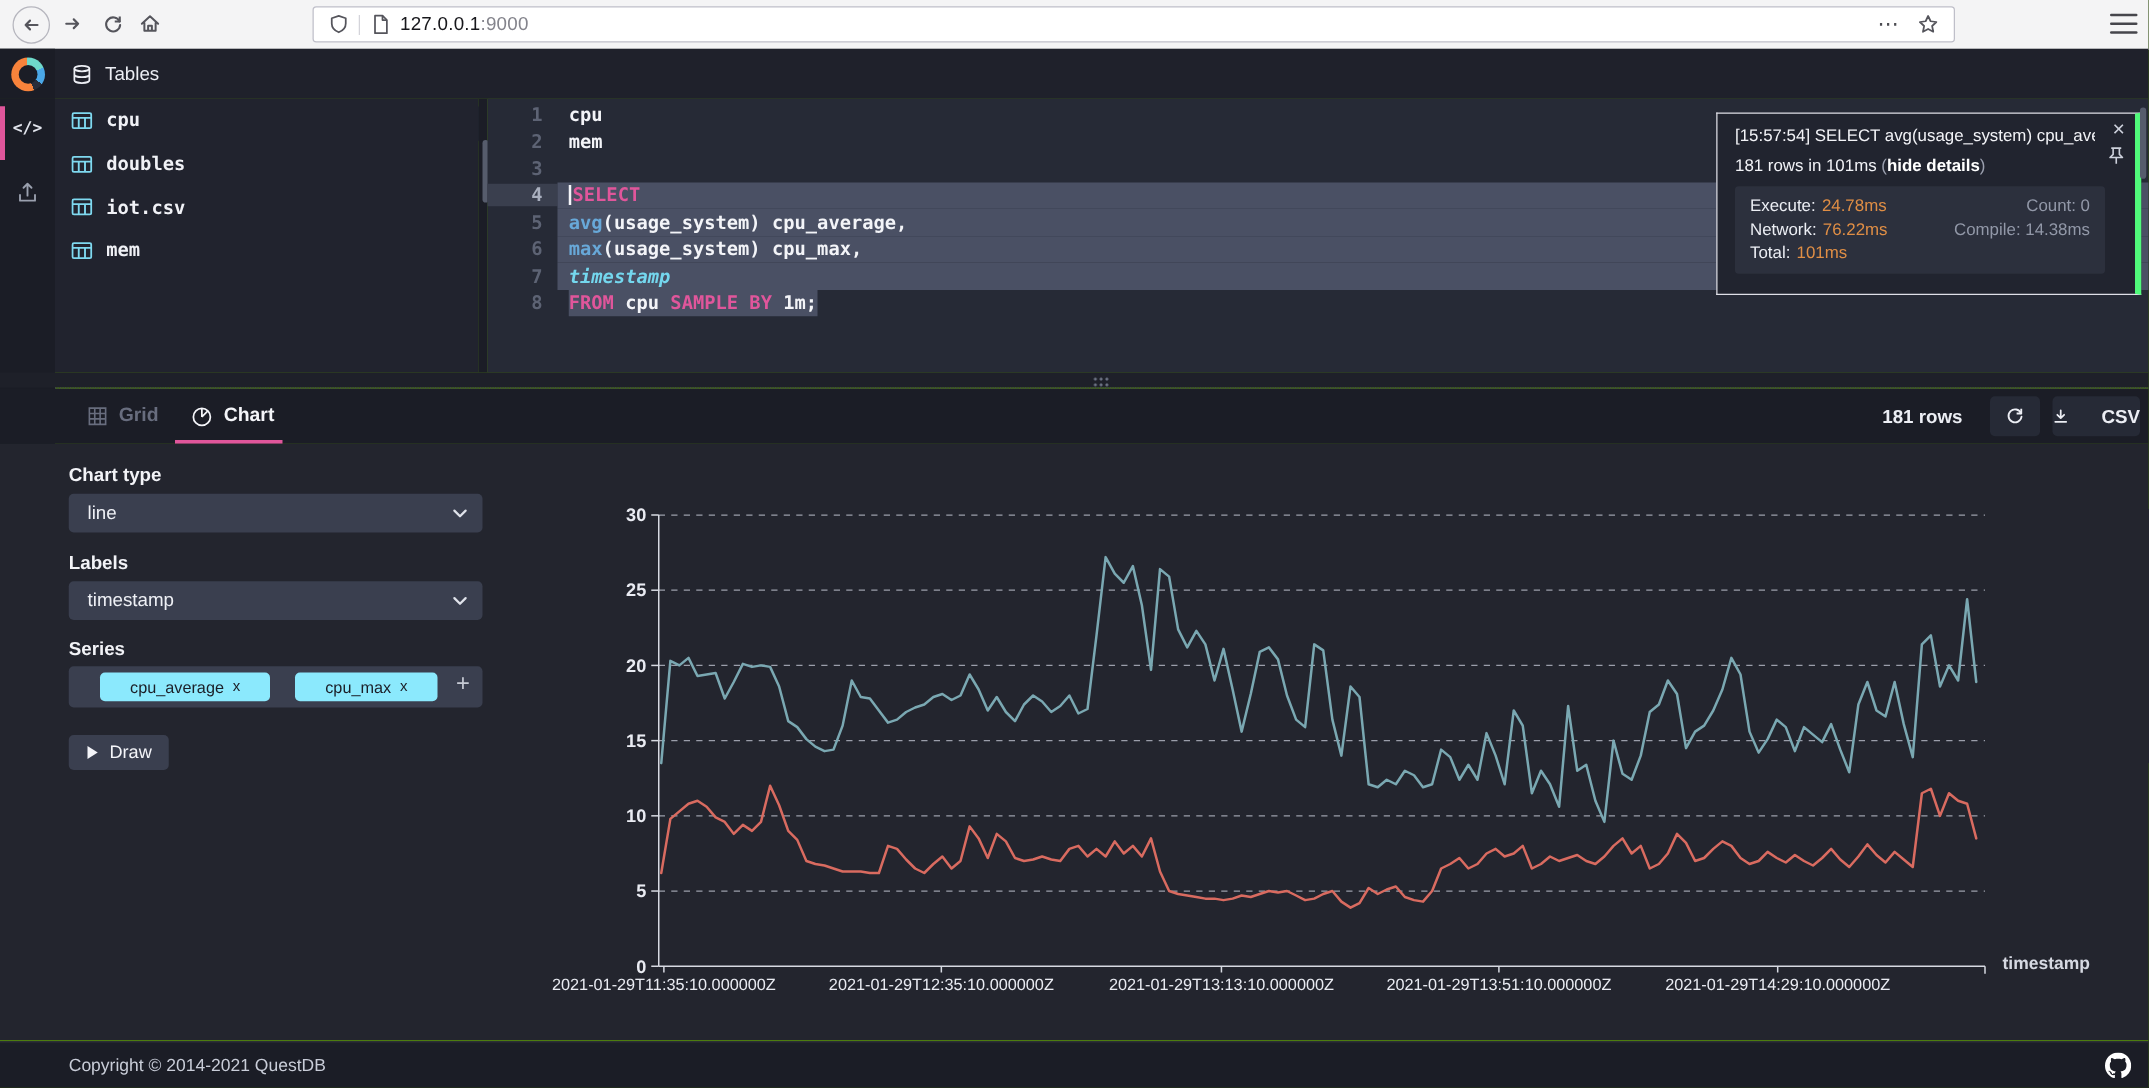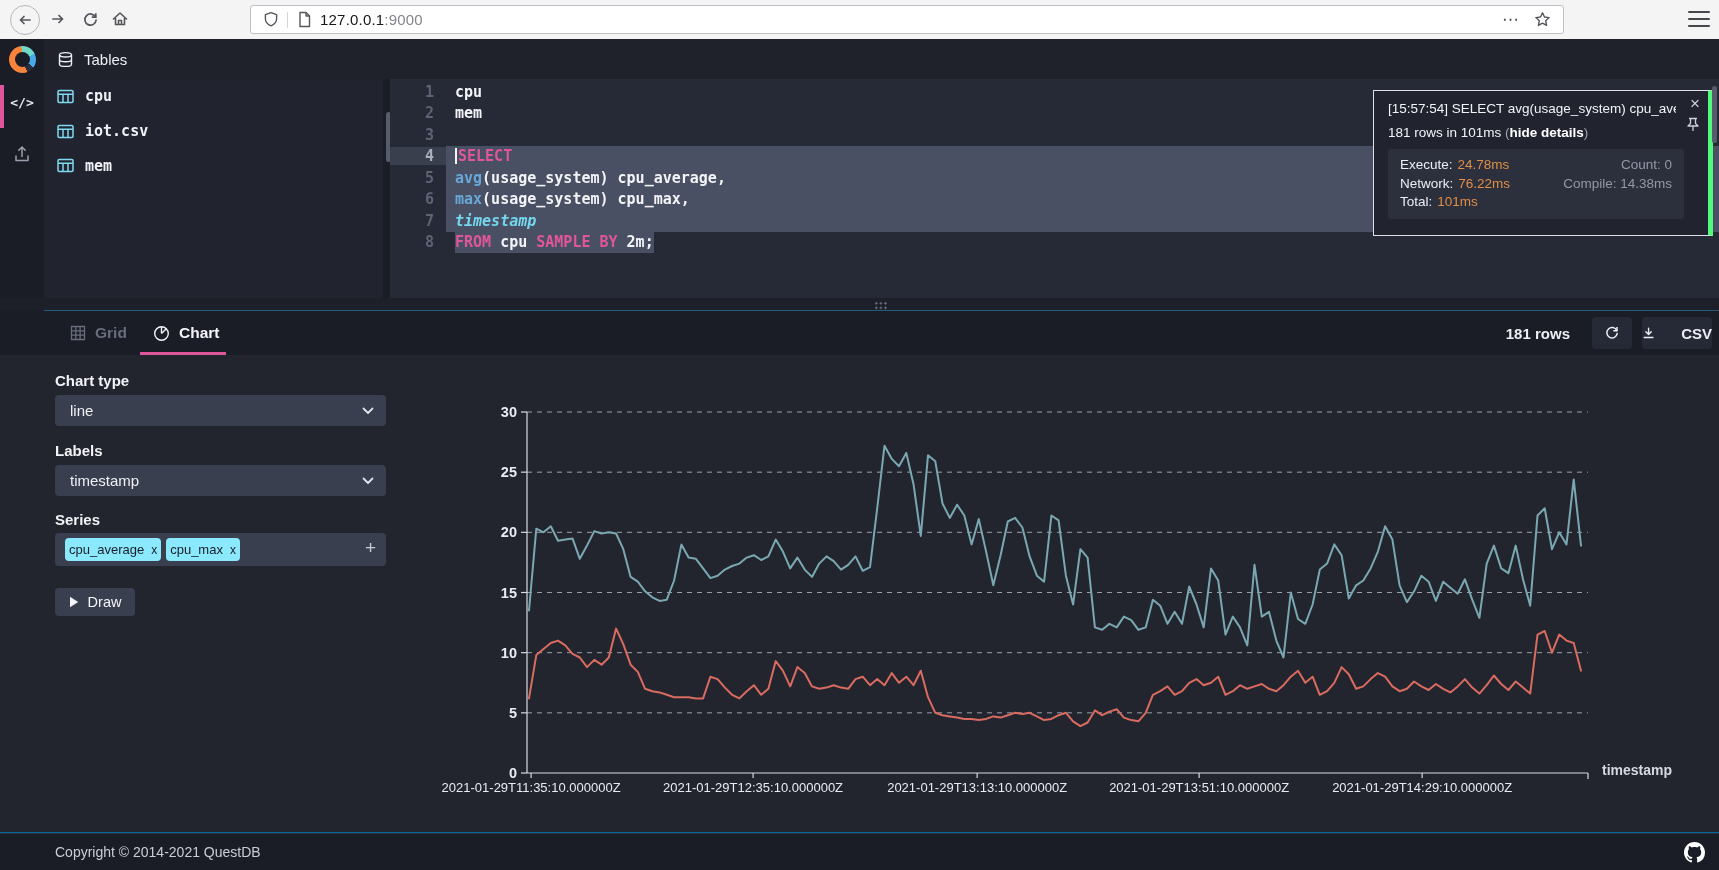--- a/index.html
+++ b/index.html
@@ -1,16 +1,16 @@
 <!DOCTYPE html>
 <html><head>
 <meta charset="utf-8">
 <style>
   html,body{margin:0;padding:0;background:#14151c;}
-  .screen{position:relative;width:1719px;height:870px;overflow:hidden;background:#0369a1;
+  .screen{position:relative;width:1719px;height:870px;overflow:hidden;background:#4d7c0f;
           font-family:"Liberation Sans",sans-serif;-webkit-font-smoothing:antialiased;}
   svg{display:block}
   
   .chrome{position:absolute;left:0;top:0;width:1719px;height:39px;background:#f4f4f5;border-bottom:1px solid #c6c6cc;}
   .nav-ico{position:absolute;top:5px;width:28px;height:28px;display:flex;align-items:center;justify-content:center;color:#55555c;}
   .back-circle{border:1px solid #b6b6be;border-radius:50%;}
   .urlbar{position:absolute;left:250px;top:5px;width:1312px;height:27px;background:#fff;border:1px solid #bfbfc9;border-radius:3px;display:flex;align-items:center;}
   .url-sep{width:1px;height:16px;background:#d4d4da;margin:0 9px 0 8px;}
   .url-text{font-size:15px;color:#17171b;margin-left:8px;letter-spacing:.2px;}
   .url-port{color:#84848c;}
@@ -88,21 +88,21 @@
   .csv-btn{position:absolute;left:1642px;top:6px;width:70px;height:32px;background:#262a36;border-radius:4px;
            display:flex;align-items:center;justify-content:center;gap:26px;color:#eceef4;font-size:15px;}
   
   .result-body{position:absolute;left:0;top:355px;width:1719px;height:477px;background:#23252e;}
   .ctrl-label{position:absolute;left:55px;font-size:15px;font-weight:bold;color:#f2f3f7;}
   .ctrl-select{position:absolute;left:55px;width:331px;height:31px;background:#3a3f4f;border-radius:4px;
                display:flex;align-items:center;color:#eef0f5;font-size:15px;padding-left:15px;box-sizing:border-box;}
   .ctrl-chevron{position:absolute;right:12px;top:12px;}
   .series-box{position:absolute;left:55px;top:178px;width:331px;height:33px;background:#3a3f4f;border-radius:4px;
               display:flex;align-items:center;padding-left:5px;box-sizing:border-box;}
-  .chip{background:#8be9fd;color:#1b1e27;border-radius:4px;font-size:13px;padding:4px 4px;margin-left:5px;display:flex;align-items:flex-end;gap:7px;}
+  .chip{background:#8be9fd;color:#1b1e27;border-radius:4px;font-size:13px;padding:4px 24px;margin-left:20px;display:flex;align-items:flex-start;gap:7px;}
   .chip-x{font-size:12px;}
   .series-add{position:absolute;right:10px;top:4px;color:#c6cad4;font-size:19px;}
   .draw-btn{position:absolute;left:55px;top:233px;width:80px;height:28px;background:#3a3f4f;border-radius:4px;
             display:flex;align-items:center;justify-content:center;gap:9px;color:#f4f5f9;font-size:14.5px;}
   
   .footer{position:absolute;left:0;top:833px;width:1719px;height:37px;background:#1b1d26;border-top:1px solid #2c2f3a;text-decoration:underline;}
   .copyright{position:absolute;left:55px;top:10px;font-size:14px;color:#c9cdd8;}
   .gh{position:absolute;right:14px;top:8px;color:#fff;}
   #chart-svg{position:absolute;left:0;top:0;pointer-events:none;}
 </style>
@@ -202,20 +202,27 @@
     </div>
   </div>
 
   <div class="tables-panel" id="tables-list">
       <div class="tbl-row">
         <svg width="17" height="15" viewBox="0 0 17 15">
           <rect x="1" y="1.5" width="15" height="12" rx="1.2" fill="none" stroke="#7fd9f0" stroke-width="1.5"></rect>
           <path d="M1 5.3h15M6 5.3V13.5M11 5.3V13.5" fill="none" stroke="#7fd9f0" stroke-width="1.5"></path>
         </svg>
         <span class="tbl-label">cpu</span>
+      </div>
+      <div class="tbl-row">
+        <svg width="17" height="15" viewBox="0 0 17 15">
+          <rect x="1" y="1.5" width="15" height="12" rx="1.2" fill="none" stroke="#7fd9f0" stroke-width="1.5"></rect>
+          <path d="M1 5.3h15M6 5.3V13.5M11 5.3V13.5" fill="none" stroke="#7fd9f0" stroke-width="1.5"></path>
+        </svg>
+        <span class="tbl-label">doubles</span>
       </div>
       <div class="tbl-row">
         <svg width="17" height="15" viewBox="0 0 17 15">
           <rect x="1" y="1.5" width="15" height="12" rx="1.2" fill="none" stroke="#7fd9f0" stroke-width="1.5"></rect>
           <path d="M1 5.3h15M6 5.3V13.5M11 5.3V13.5" fill="none" stroke="#7fd9f0" stroke-width="1.5"></path>
         </svg>
         <span class="tbl-label">iot.csv</span>
       </div>
       <div class="tbl-row">
         <svg width="17" height="15" viewBox="0 0 17 15">
@@ -230,21 +237,21 @@
   <div class="drag-dots-v"></div>
 
   <div class="editor" id="editor">
       <div class="ed-line"><span class="ed-gutter">1</span><div class="ed-code"><span class="tok-plain">cpu</span></div></div>
       <div class="ed-line"><span class="ed-gutter">2</span><div class="ed-code"><span class="tok-plain">mem</span></div></div>
       <div class="ed-line"><span class="ed-gutter">3</span><div class="ed-code"></div></div>
       <div class="ed-line"><span class="ed-gutter active">4</span><div class="ed-code sel-full"><span class="caret"></span><span class="tok-kw">SELECT</span></div></div>
       <div class="ed-line"><span class="ed-gutter">5</span><div class="ed-code sel-full"><span class="tok-fn">avg</span><span class="tok-plain">(usage_system) cpu_average,</span></div></div>
       <div class="ed-line"><span class="ed-gutter">6</span><div class="ed-code sel-full"><span class="tok-fn">max</span><span class="tok-plain">(usage_system) cpu_max,</span></div></div>
       <div class="ed-line"><span class="ed-gutter">7</span><div class="ed-code sel-full"><span class="tok-type">timestamp</span></div></div>
-      <div class="ed-line"><span class="ed-gutter">8</span><div class="ed-code"><span class="sel-text"><span class="tok-kw">FROM</span><span class="tok-plain"> cpu </span><span class="tok-kw">SAMPLE BY</span><span class="tok-plain"> 2m;</span></span></div></div>
+      <div class="ed-line"><span class="ed-gutter">8</span><div class="ed-code"><span class="sel-text"><span class="tok-kw">FROM</span><span class="tok-plain"> cpu </span><span class="tok-kw">SAMPLE BY</span><span class="tok-plain"> 1m;</span></span></div></div>
     </div>
   <div class="page-thumb"></div>
 
   <div class="notif">
     <div class="notif-title">[15:57:54] SELECT avg(usage_system) cpu_aver...</div>
     <div class="notif-summary"><span>181 rows in 101ms </span><span class="nd-dim">(</span><span class="nd-link">hide details</span><span class="nd-dim">)</span></div>
     <div class="notif-box" id="notif-rows">
         <div class="nd-row">
           <span class="nd-label">Execute:</span>
           <span class="nd-orange">24.78ms</span>

